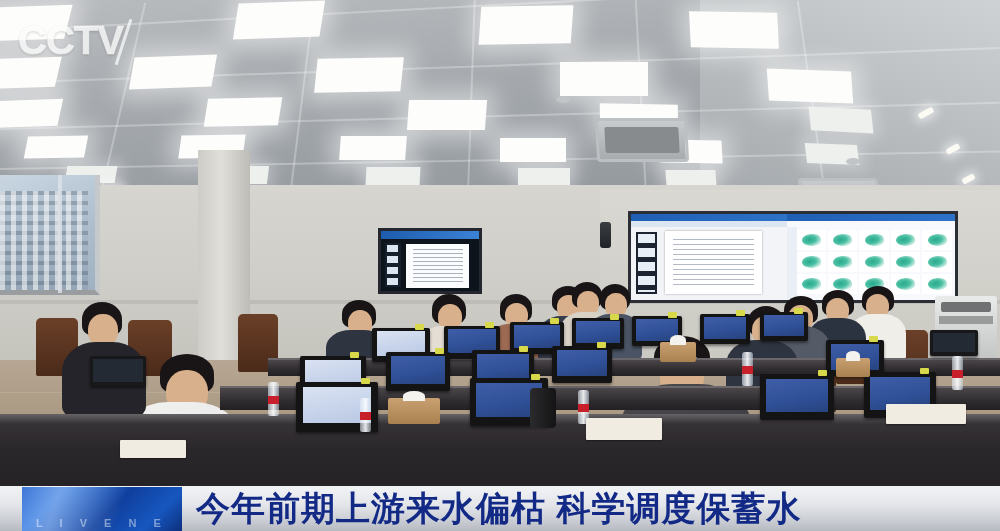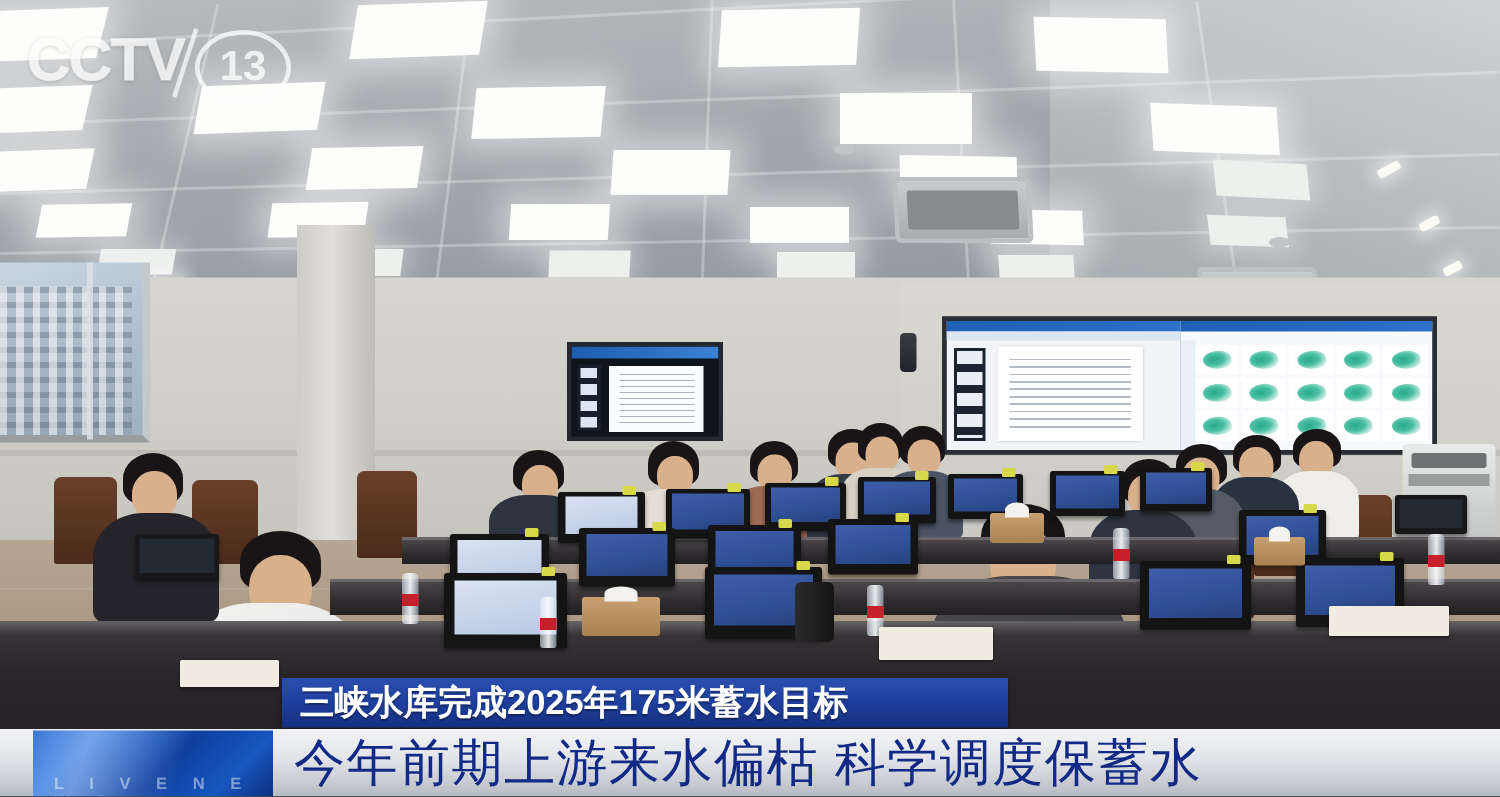--- a/index.html
+++ b/index.html
@@ -238,21 +238,21 @@
   .lt-blue-txt{
     color:#fff;font-size:23px;font-weight:bold;letter-spacing:0px;padding-left:12px;
     white-space:nowrap;text-shadow:0 1px 1px rgba(0,0,0,.35);
   }
   .lt-white{
     position:absolute;left:0;top:486px;width:1000px;height:45px;
     background:linear-gradient(180deg,#f2f3f5 0%,#e4e6ea 40%,#c9ccd2 78%,#b6bac1 100%);
   }
   .lt-white-txt{
     position:absolute;left:196px;top:487px;height:44px;display:flex;align-items:center;
-    color:#122a86;font-size:34px;font-weight:normal;letter-spacing:1px;
+    color:#122a86;font-size:34px;font-weight:bold;letter-spacing:1px;
     white-space:nowrap;
   }
   .show-logo{
     position:absolute;left:22px;top:487px;width:160px;height:44px;
     background:
       linear-gradient(135deg,#1d5fd0 0%,#2a74e0 22%,#0f3f9e 55%,#1757bf 80%,#0c2f7d 100%);
     overflow:hidden;
   }
   .show-logo:before{
     content:"";position:absolute;left:-20%;top:-60%;width:80%;height:220%;
@@ -545,27 +545,23 @@
 
     <div class="thermos" style="left:530px;top:388px;width:26px;height:40px;"></div>
     <div class="papers" style="left:586px;top:418px;width:76px;height:22px;"></div>
     <div class="papers" style="left:120px;top:440px;width:66px;height:18px;"></div>
     <div class="papers" style="left:886px;top:404px;width:80px;height:20px;"></div>
   </div>
 
   <div class="cctv-logo">
     <div class="cctv-text">CCTV</div>
     <div class="cctv-slash"></div>
-    <div class="cctv-13">13</div>
   </div>
 
 
-  <div class="lt-blue">
-    <div class="lt-blue-txt">三峡水库完成2025年175米蓄水目标</div>
-  </div>
 
   <div class="lt-white"></div>
   <div class="lt-white-txt">今年前期上游来水偏枯 科学调度保蓄水</div>
 
   <div class="show-logo">
     <div class="show-en">L I V E  N E W S</div>
   </div>
 
 </div>
 

